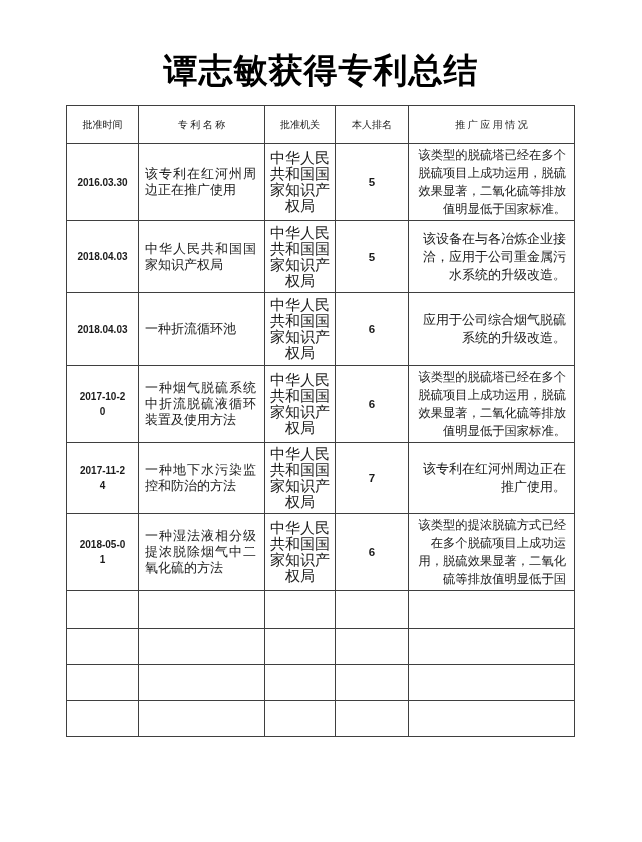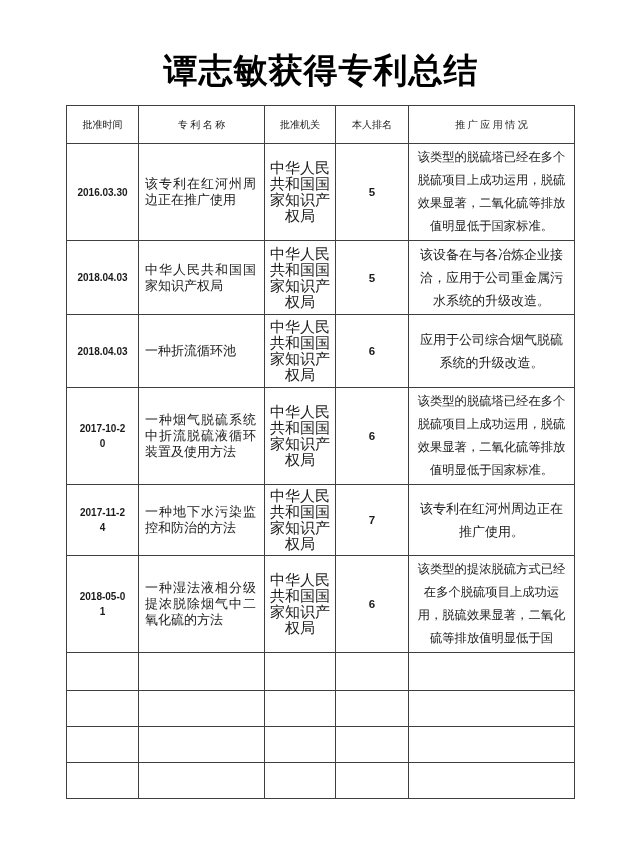--- a/index.html
+++ b/index.html
@@ -80,22 +80,22 @@
   }
   td.cell-rank {
     font-family: "Liberation Sans", "DejaVu Sans", sans-serif;
     font-size: 11.5px;
     font-weight: 600;
     text-align: center;
     padding: 2px 4px;
   }
   td.cell-application {
     font-size: 13px;
-    line-height: 23px;
-    text-align: center;
+    line-height: 18px;
+    text-align: right;
     padding: 2px 8px;
   }
   
   tbody tr:nth-child(1) td.cell-application,
   tbody tr:nth-child(4) td.cell-application,
   tbody tr:nth-child(6) td.cell-application {
     font-size: 12.3px;
   }
 </style>
 </head>

